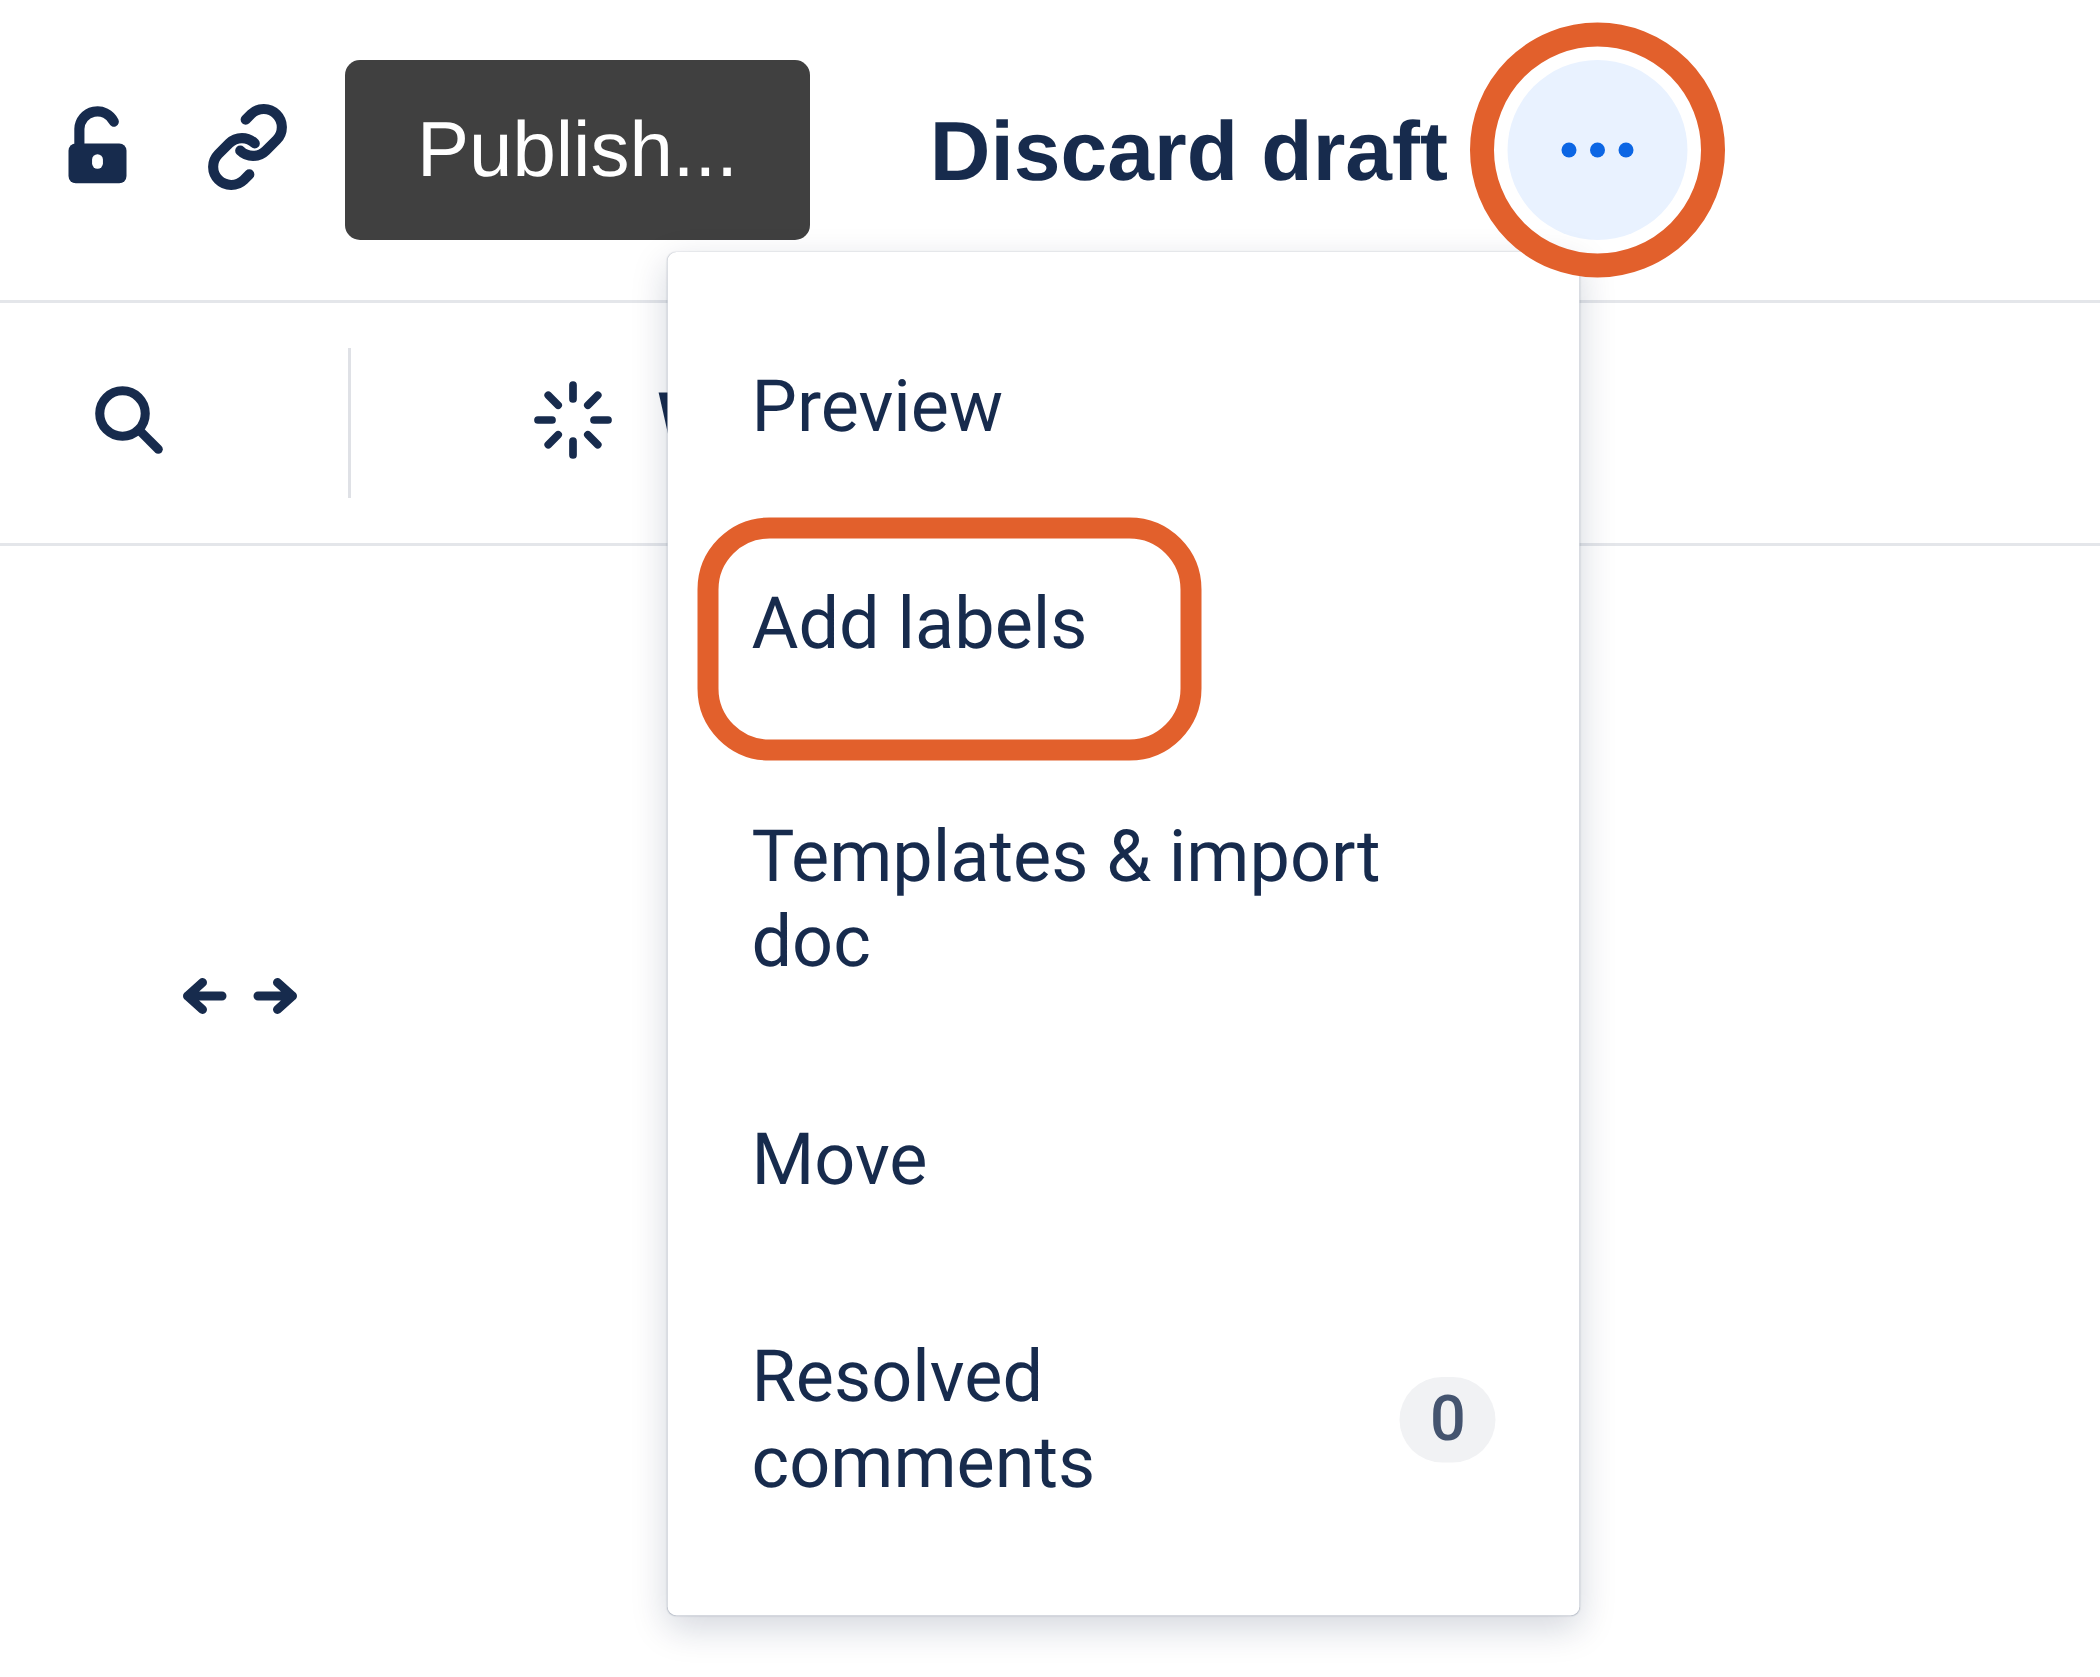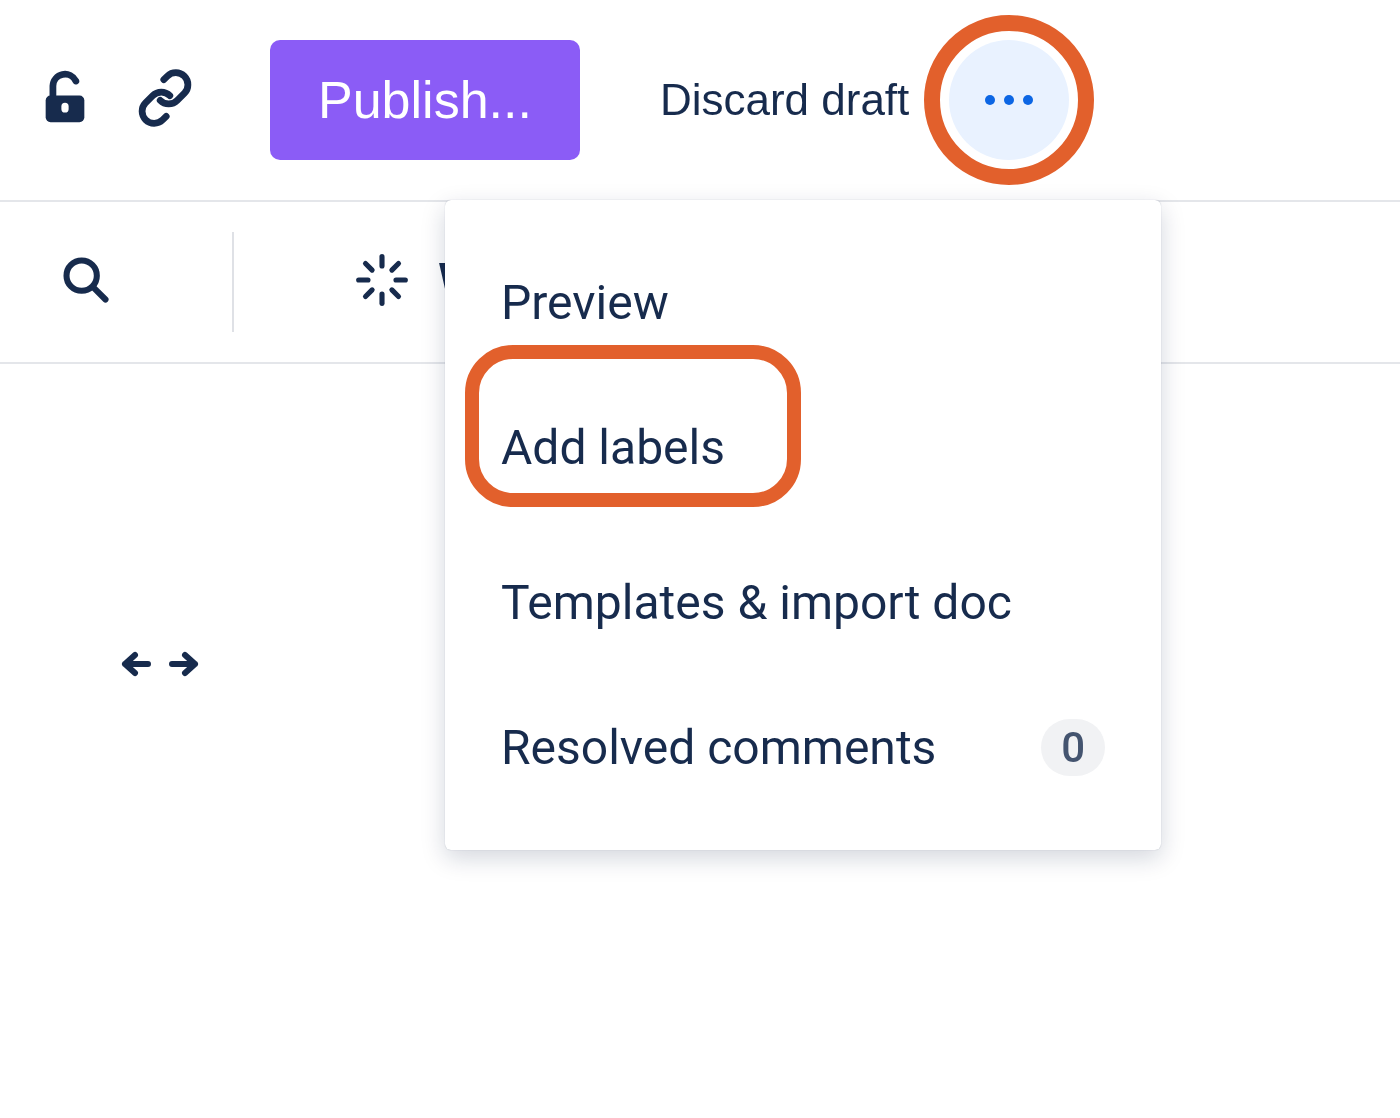--- a/index.html
+++ b/index.html
@@ -32,35 +32,34 @@
     }
     .lock-icon svg {
       width: 58px;
       height: 58px;
     }
     .link-icon svg {
       width: 58px;
       height: 58px;
     }
     .publish-btn {
-      background: #8b5cf6;
+      background: #404040;
       color: #ffffff;
       font-size: 52px;
       font-weight: 500;
       padding: 30px 48px;
       border-radius: 10px;
       border: none;
       cursor: pointer;
-      margin-left: 40px;
     }
     .discard-btn {
       background: transparent;
       color: #172b4d;
-      font-size: 44px;
-      font-weight: 400;
+      font-size: 56px;
+      font-weight: 700;
       border: none;
       cursor: pointer;
       margin-left: 50px;
     }
     .more-btn-wrapper {
       position: relative;
       margin-left: 10px;
     }
     .more-highlight-ring {
       position: absolute;
@@ -134,23 +133,23 @@
       position: absolute;
       top: 280px;
       left: 120px;
     }
     .resize-handle svg {
       width: 80px;
       height: 40px;
     }
     .dropdown-menu {
       position: absolute;
-      top: 200px;
+      top: 168px;
       left: 445px;
-      width: 716px;
+      width: 608px;
       background: #ffffff;
       box-shadow: 0 8px 24px rgba(9, 30, 66, 0.18), 0 0 1px rgba(9, 30, 66, 0.3);
       border-radius: 6px;
       padding: 30px 0;
       z-index: 5;
     }
     .menu-item {
       display: flex;
       align-items: center;
       justify-content: space-between;
@@ -274,18 +273,21 @@
   <div class="menu-item">
     <span class="menu-item-label">Preview</span>
   </div>
   <div class="menu-item">
     <span class="menu-item-label">Add labels</span>
   </div>
   <div class="menu-item" style="margin-top:10px">
     <span class="menu-item-label">Templates &amp; import doc</span>
   </div>
   <div class="menu-item">
+    <span class="menu-item-label">Move</span>
+  </div>
+  <div class="menu-item">
     <span class="menu-item-label">Resolved comments</span>
     <span class="badge">0</span>
   </div>
 </div>
 
 <div class="add-labels-highlight"></div>
 
 </body></html>

